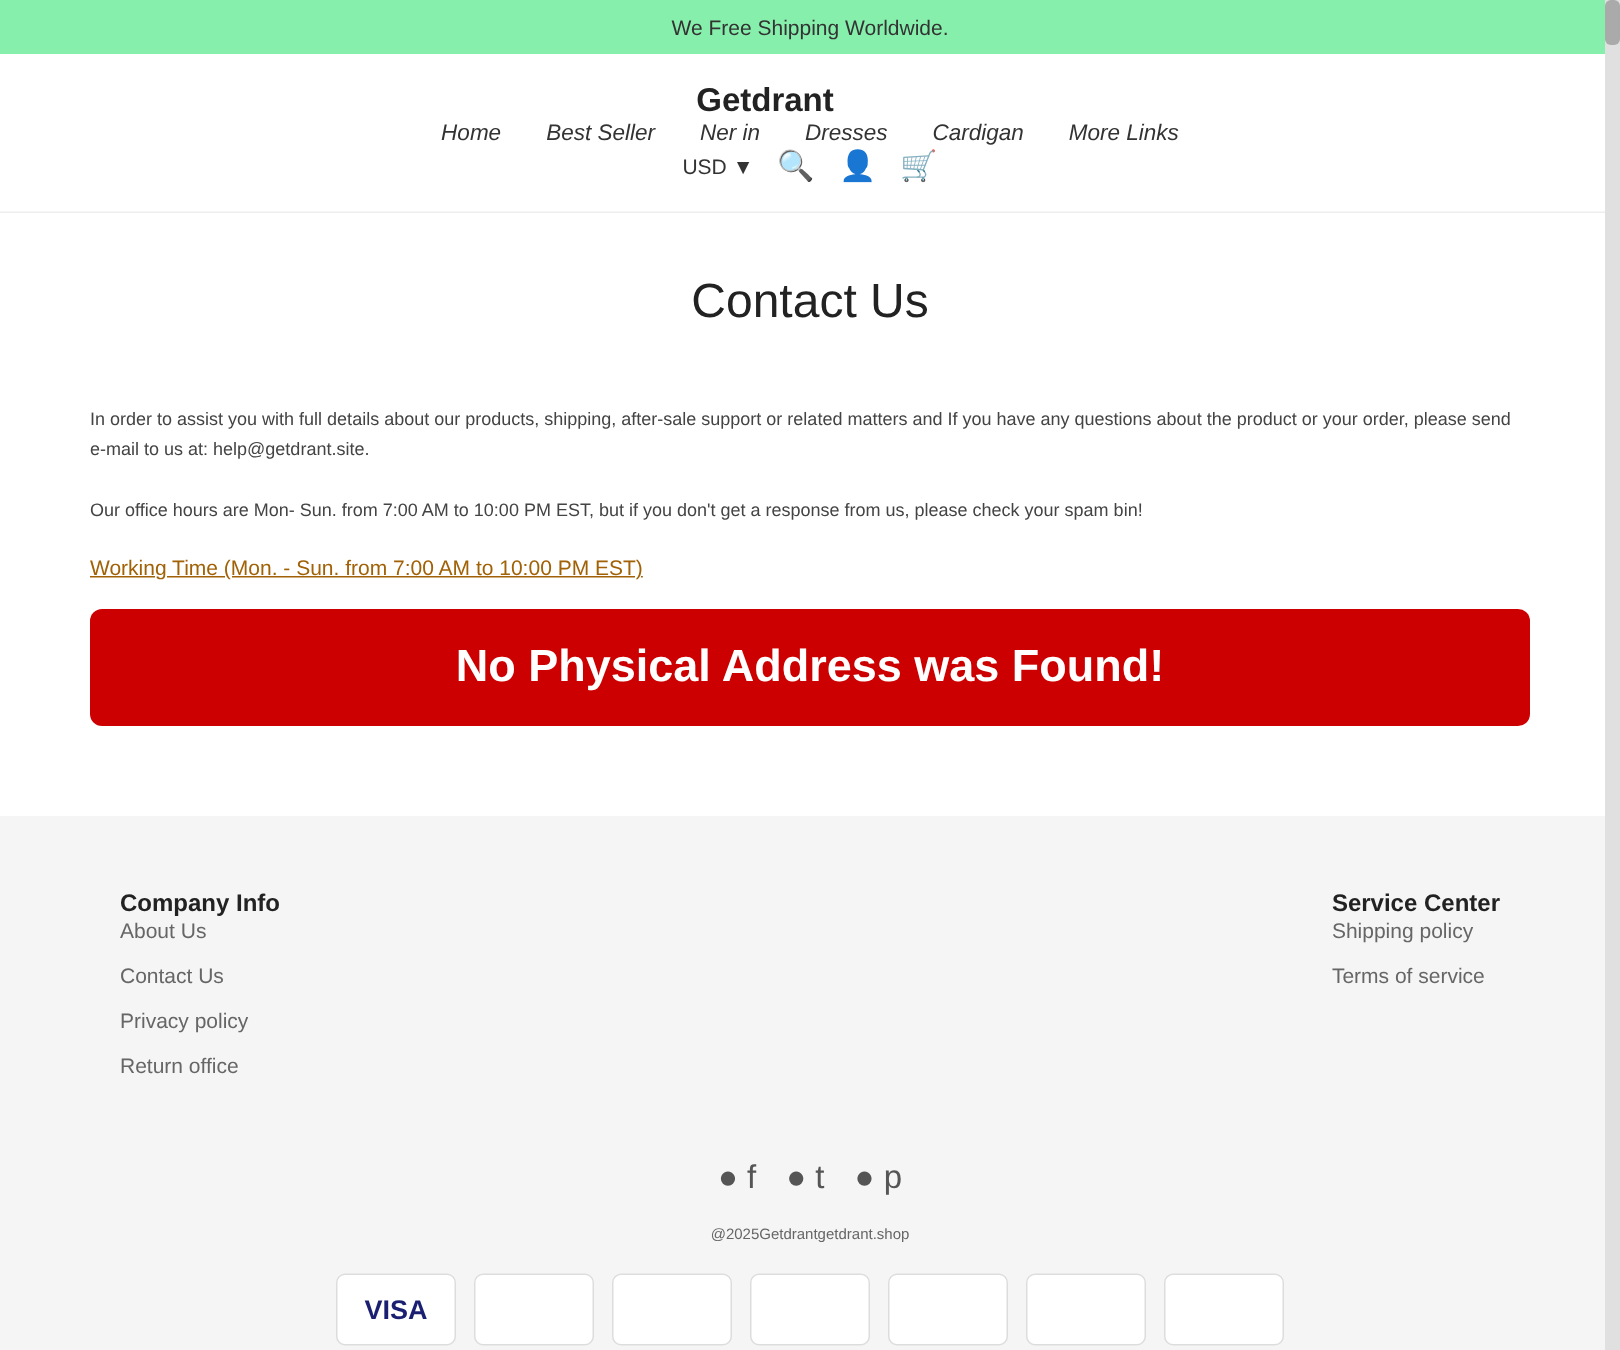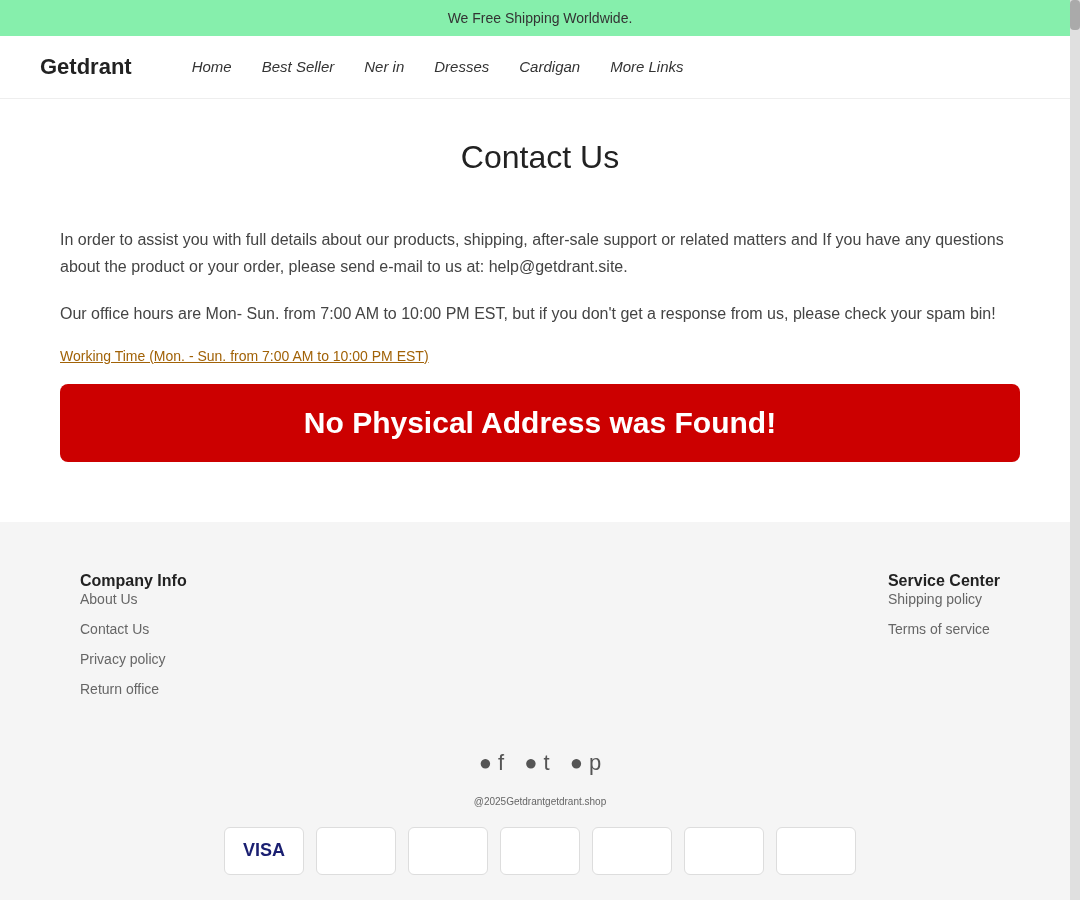--- a/index.html
+++ b/index.html
@@ -14,20 +14,21 @@
       color: #333;
     }
 
     
     .nav {
       display: flex;
       align-items: center;
       padding: 18px 40px;
       border-bottom: 1px solid #eee;
       background: #fff;
+      flex-direction: column;
     }
     .nav-logo {
       font-size: 22px;
       font-weight: bold;
       color: #222;
       text-decoration: none;
       margin-right: 60px;
     }
     .nav-links {
       display: flex;
@@ -66,21 +67,21 @@
       max-width: 1080px;
     }
     .page-title {
       text-align: center;
       font-size: 32px;
       font-weight: normal;
       margin-bottom: 50px;
       color: #222;
     }
     .contact-body {
-      font-size: 16px;
+      font-size: 12px;
       color: #444;
       line-height: 1.7;
       margin-bottom: 20px;
     }
     .working-time {
       font-size: 14px;
       color: #a16207;
       margin-bottom: 20px;
       text-decoration: underline;
     }
@@ -201,20 +202,29 @@
 <nav class="nav">
   <a class="nav-logo" href="#">Getdrant</a>
   <ul class="nav-links">
     <li><a href="#">Home</a></li>
     <li><a href="#">Best Seller</a></li>
     <li><a href="#">Ner in</a></li>
     <li><a href="#">Dresses</a></li>
     <li><a href="#">Cardigan</a></li>
     <li><a href="#">More Links</a></li>
   </ul>
+  <div class="nav-right">
+    <div class="nav-currency">
+      <span>USD</span>
+      <span>▼</span>
+    </div>
+    <span class="nav-icon">🔍</span>
+    <span class="nav-icon">👤</span>
+    <span class="nav-icon">🛒</span>
+  </div>
 </nav>
 
 <div class="main-content">
   <h1 class="page-title">Contact Us</h1>
 
   <p class="contact-body">In order to assist you with full details about our products, shipping, after-sale support or related matters and If you have any questions about the product or your order, please send e-mail to us at: help@getdrant.site.</p>
   <p class="contact-body">Our office hours are Mon- Sun. from 7:00 AM to 10:00 PM EST, but if you don't get a response from us, please check your spam bin!</p>
   <p class="working-time"> Working Time   (Mon. - Sun. from 7:00 AM to 10:00 PM EST)</p>
 
   <div class="alert-box">

